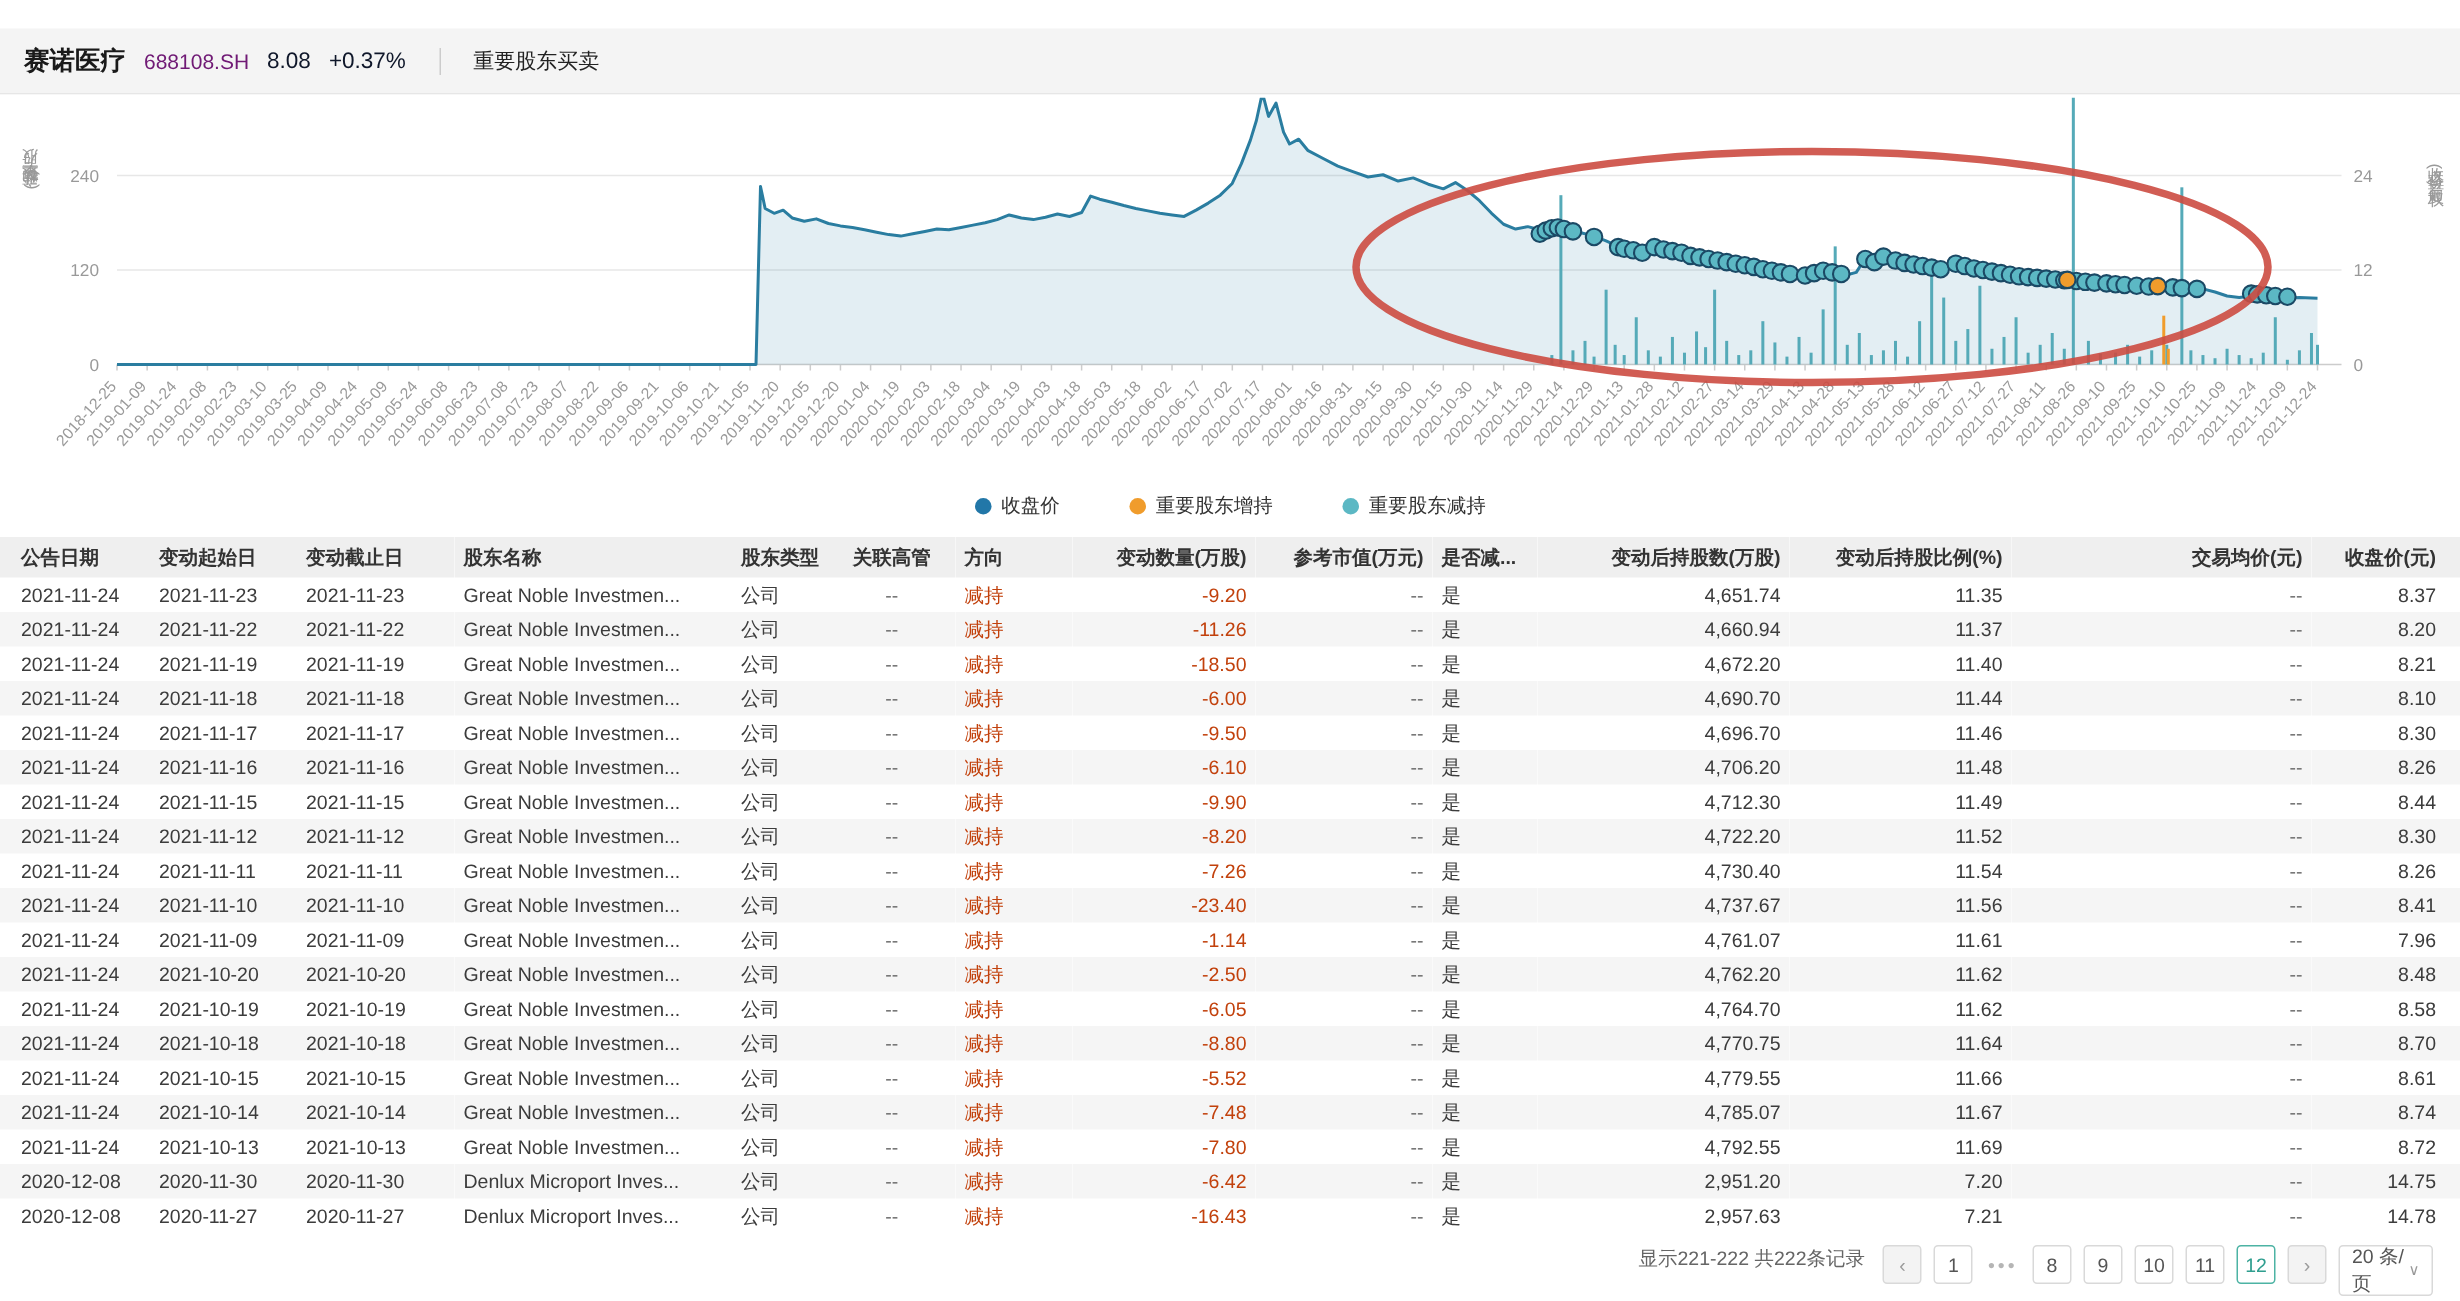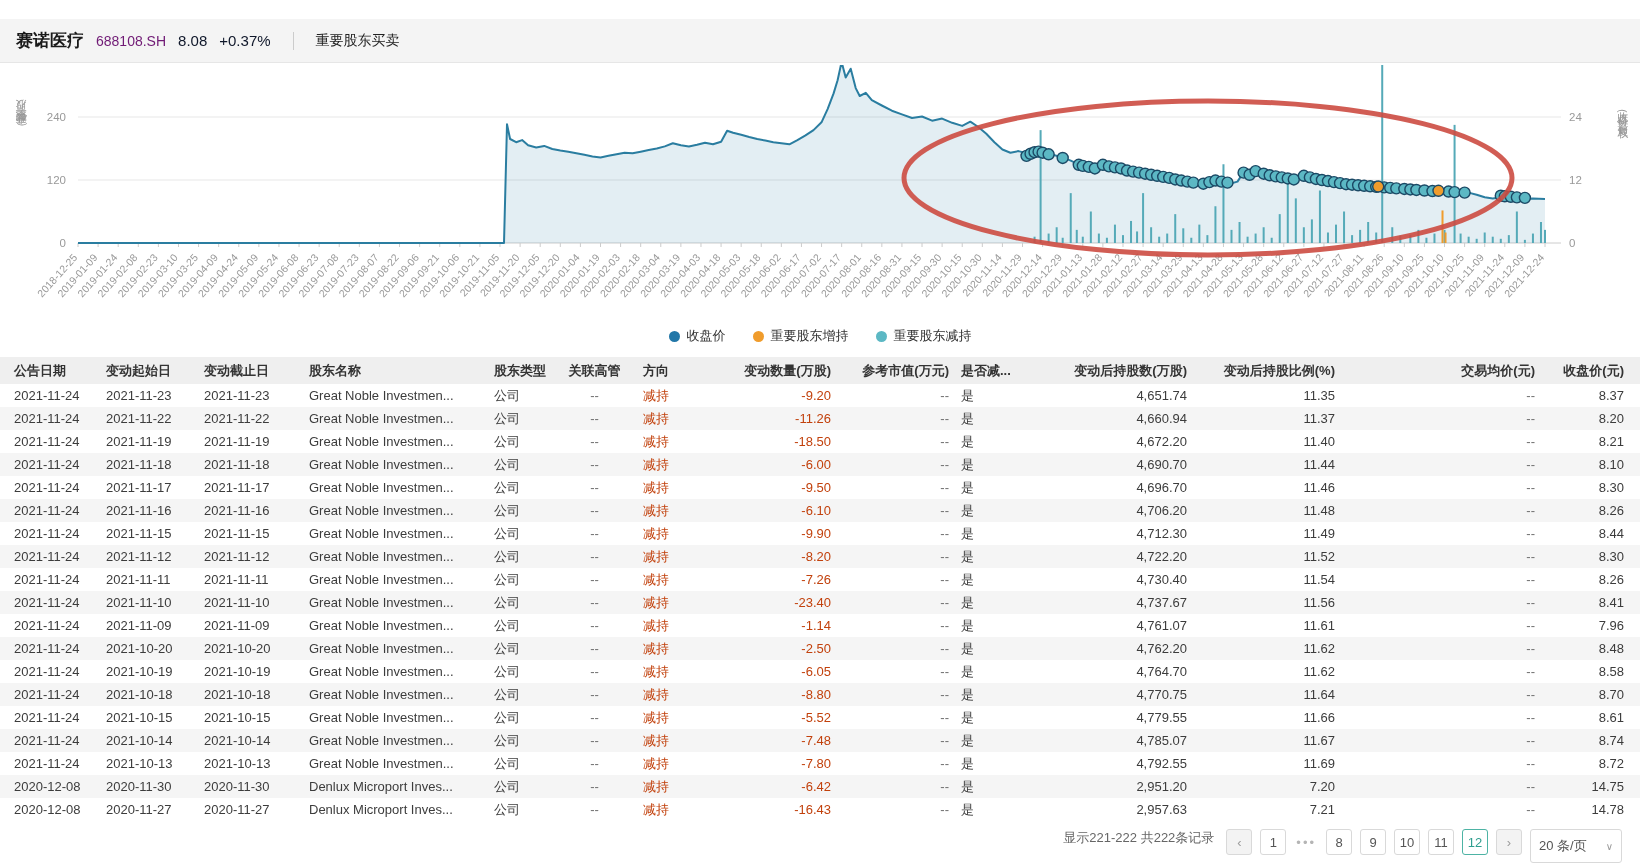--- a/index.html
+++ b/index.html
@@ -15,21 +15,21 @@
   .tab-label { font-size:14px; color:#222; }
 
   
   .chart-wrap { position:relative; background:#fff; padding-top:2px; }
   .y-axis-name { position:absolute; writing-mode:vertical-rl; font-size:11px; color:#999; letter-spacing:2px; }
   .y-axis-name.left  { left:14px;  top:48px; transform:rotate(180deg); }
   .y-axis-name.right { right:10px; top:40px; }
   svg text.tick { font-size:11.5px; fill:#999; }
   svg text.xlab { font-size:10.5px; fill:#9a9a9a; }
 
-  .legend-row { display:flex; justify-content:center; align-items:center; gap:27px; height:30px; }
+  .legend-row { display:flex; justify-content:center; align-items:center; gap:46px; height:30px; }
   .legend-item { display:flex; align-items:center; gap:7px; font-size:13px; color:#333; }
   .legend-dot { width:11px; height:11px; border-radius:50%; display:inline-block; }
 
   
   table { width:1640px; border-collapse:collapse; table-layout:fixed; margin-top:6px; }
   th { background:#efefef; font-size:13px; font-weight:bold; color:#333; height:27px; padding:2px 6px;
        white-space:nowrap; overflow:hidden; text-overflow:ellipsis; }
   td { font-size:13px; height:23px; padding:0 6px; white-space:nowrap; overflow:hidden;
        text-overflow:ellipsis; color:#3c3c3c; }
   tbody tr:nth-child(even) { background:#f5f5f5; }
@@ -42,21 +42,21 @@
   
   .pager { display:flex; justify-content:flex-end; align-items:flex-start; gap:8px;
            padding:8px 18px 10px 0; font-size:13px; color:#666; }
   .pager .summary { margin-right:4px; color:#666; }
   .pg-btn { min-width:26px; height:26px; border:1px solid #d9d9d9; background:#fff; border-radius:3px;
             display:flex; align-items:center; justify-content:center; font-size:13px; color:#555;
             cursor:pointer; padding:0 4px; }
   .pg-btn.nav { background:#f3f3f3; color:#9b9b9b; }
   .pg-btn.active { border-color:#4db3a4; color:#2f9e8f; }
   .pg-ellipsis { color:#b5b5b5; letter-spacing:2px; padding:0 2px; }
-  .page-size { width:92px; display:flex; justify-content:space-between; padding:16px 8px; }
+  .page-size { width:63px; display:flex; justify-content:space-between; padding:16px 8px; }
   .caret { font-size:10px; color:#999; }
 </style>
 </head>
 <body>
 
 <div class="topbar">
   <span class="stock-name">赛诺医疗</span>
   <span class="stock-code">688108.SH</span>
   <span class="stock-price">8.08</span>
   <span class="stock-change">+0.37%</span>

